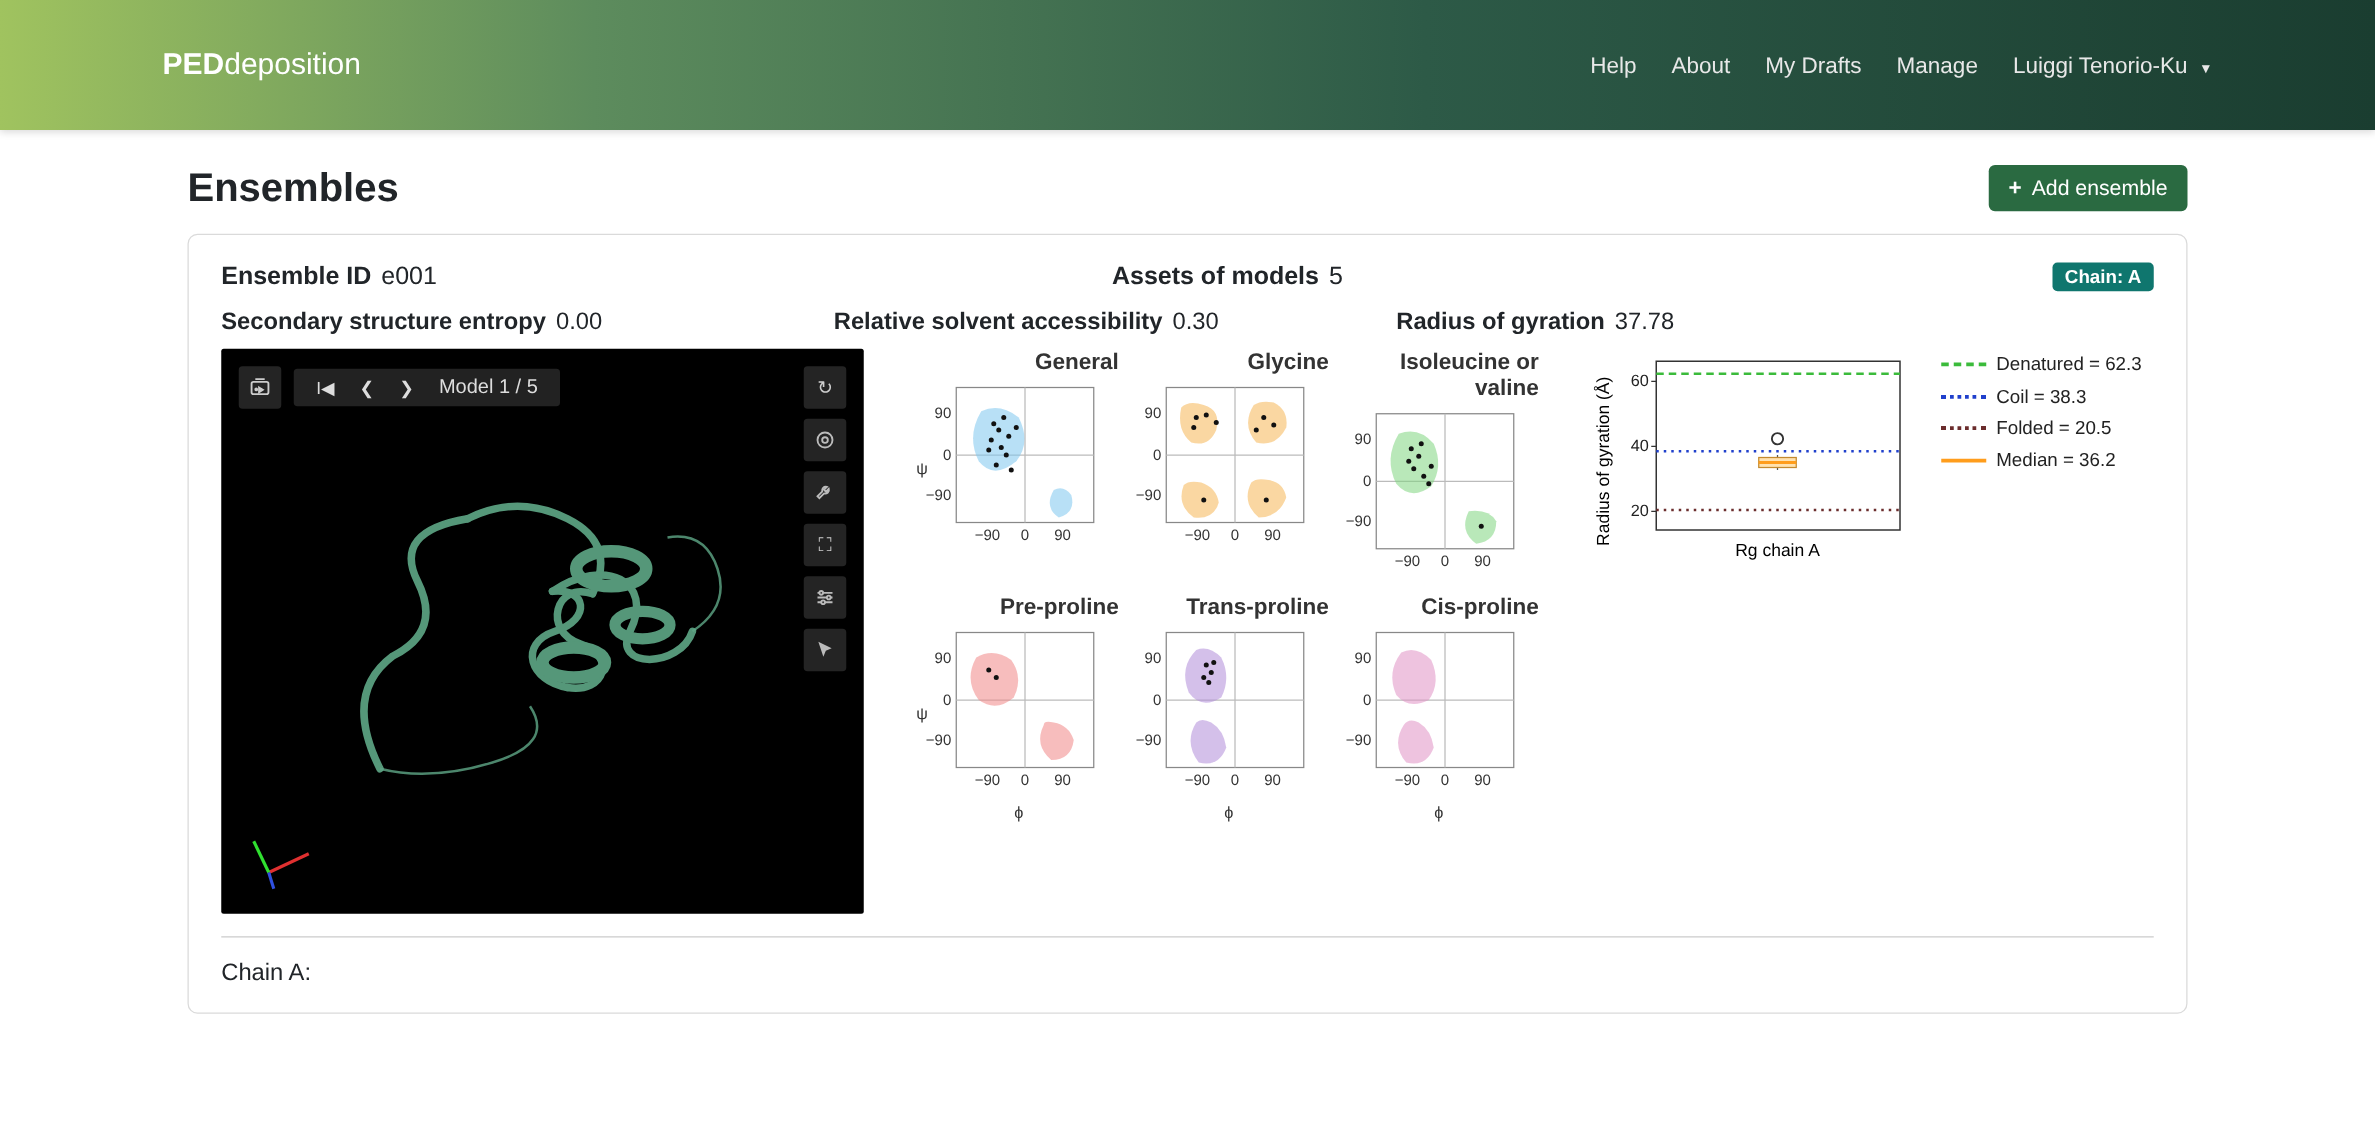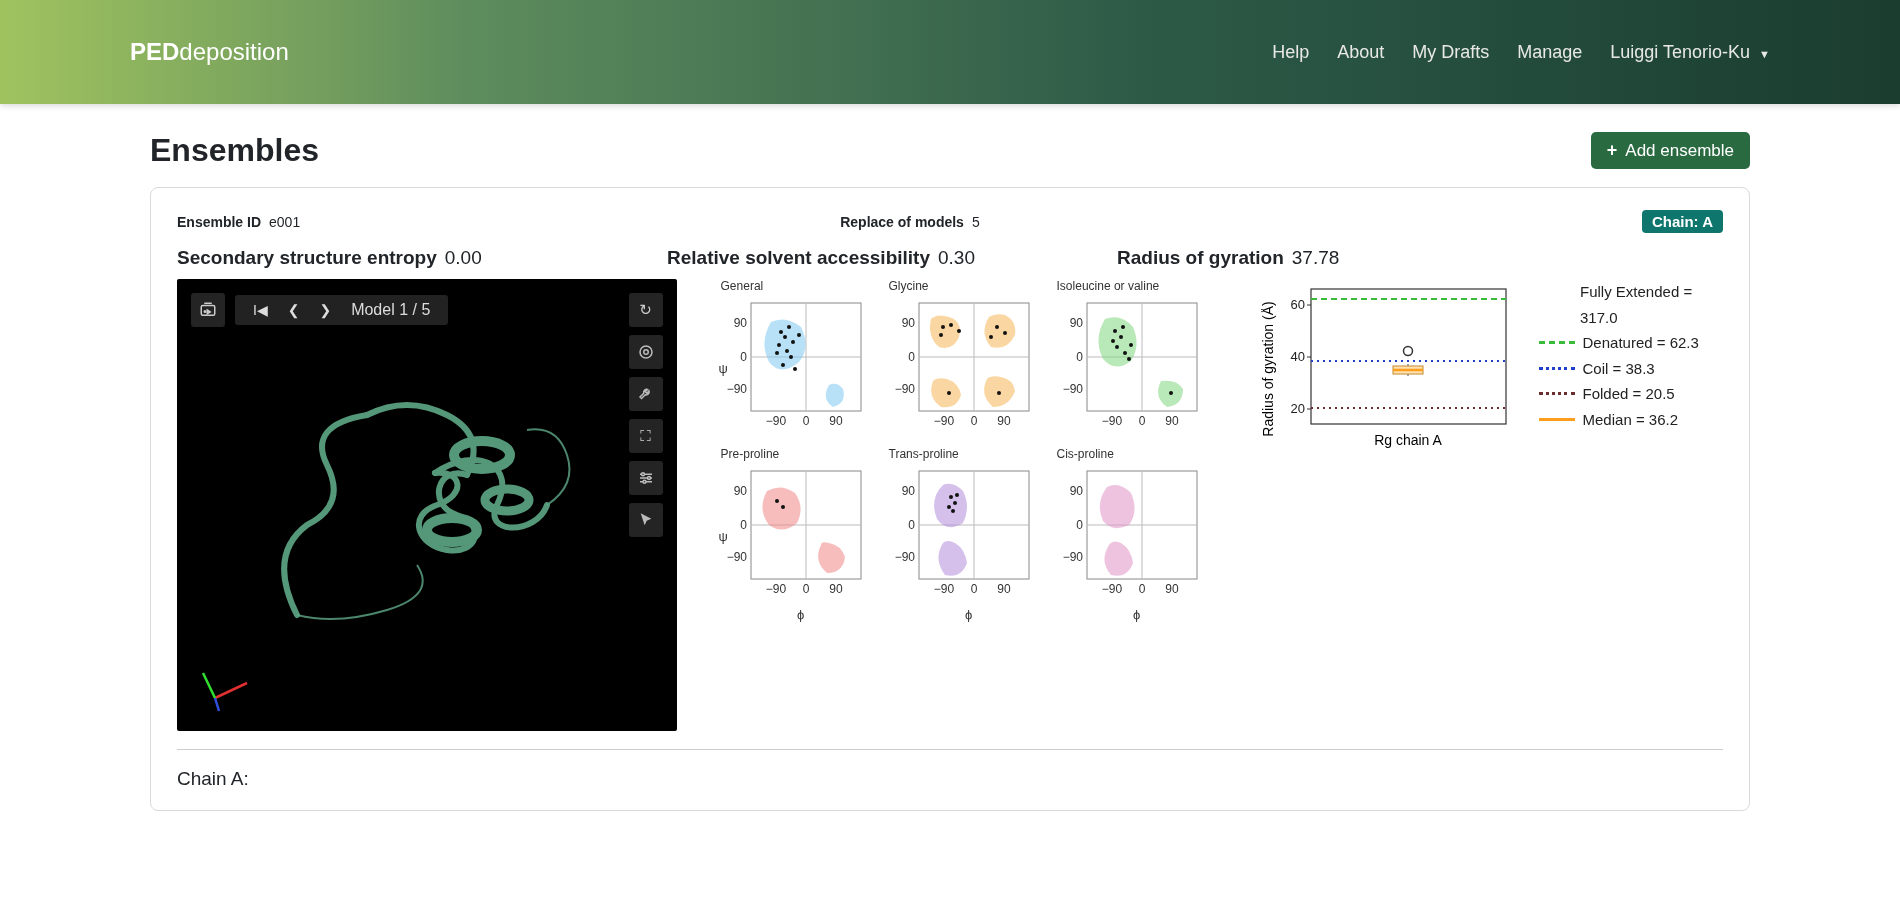--- a/index.html
+++ b/index.html
@@ -38,21 +38,21 @@
   padding: 22px 26px 10px 26px;
 }
 
 .status-row { display: flex; align-items: center; gap: 34px; padding-bottom: 18px; border-bottom: 1px solid #ccc; margin-bottom: 20px; }
 .status-row .label { font-weight: 700; font-size: 19px; }
 .status-row .value { font-size: 19px; color: #333; }
 .status-row .spacer { flex: 1; }
 .status-row .btn { margin-left: 8px; }
 
 .meta-row { display: flex; align-items: center; gap: 10px; margin-bottom: 14px; }
-.meta-row .blk { display: flex; align-items: baseline; gap: 8px; font-size: 14px; }
+.meta-row .blk { display: flex; align-items: baseline; gap: 8px; font-size: 20px; }
 .meta-row .blk b { font-weight: 700; }
 .meta-row .blk span { font-weight: 400; }
 .meta-row .midspace { width: 520px; }
 
 .chip { background: #0f766e; color: #fff; border-radius: 4px; padding: 3px 10px; font-size: 15px; font-weight: 600; margin-left: auto; text-align: center; }
 
 .metrics-row { display: flex; gap: 60px; margin-bottom: 10px; }
 .metric { display: flex; align-items: flex-start; gap: 8px; font-size: 19px; }
 .metric b { font-weight: 700; }
 
@@ -64,21 +64,21 @@
 .vbtn { width: 34px; height: 34px; display: flex; align-items: center; justify-content: center; background: rgba(60,60,60,0.6); color: #ccc; border-radius: 3px; cursor: pointer; font-size: 15px; }
 .vbar { display: flex; align-items: center; gap: 20px; background: rgba(40,40,40,0.85); padding: 6px 18px; border-radius: 3px; color: #ddd; font-size: 16px; }
 .vbar .nav { cursor: pointer; font-size: 14px; }
 .viewer-right { position: absolute; top: 14px; right: 14px; display: flex; flex-direction: column; gap: 8px; }
 .protein { position: absolute; left: 50%; top: 50%; transform: translate(-50%,-50%); }
 .axes { position: absolute; bottom: 18px; left: 18px; }
 
 
 .rama-grid { display: grid; grid-template-columns: repeat(3, 160px); grid-template-rows: repeat(2, auto); gap: 6px 8px; }
 .rama-cell { width: 160px; }
-.rama-title { text-align: left; font-size: 12px; color: #333; margin-bottom: 2px; }
+.rama-title { text-align: right; font-size: 18px; color: #333; margin-bottom: 2px; font-weight: bold; }
 .rama-plot { position: relative; width: 160px; height: 146px; }
 .rama-svg { display: block; }
 .psi-label { position: absolute; left: -2px; top: 50%; transform: translateY(-50%) rotate(0deg); font-size: 13px; color: #333; }
 .phi-label { text-align: center; font-size: 13px; color: #333; margin-top: -2px; }
 
 
 .rg-wrap { display: flex; gap: 18px; align-items: flex-start; }
 .rg-plot { width: 260px; }
 .rg-legend { font-size: 15px; color: #222; line-height: 1.7; }
 .rg-legend .row { display: flex; align-items: center; gap: 8px; }
@@ -127,21 +127,21 @@
   <div class="card">
 
 
     <div class="meta-row">
       <div class="blk">
         <b>Ensemble ID</b>
         <span>e001</span>
       </div>
       <div class="midspace"></div>
       <div class="blk">
-        <b>Replace of models</b>
+        <b>Assets of models</b>
         <span>5</span>
       </div>
       <span class="chip">Chain: A</span>
     </div>
 
     <div class="metrics-row">
       <div class="metric" style="width:430px">
         <b>Secondary structure entropy</b>
         <span>0.00</span>
       </div>
@@ -438,24 +438,20 @@
               <rect x="132" y="87" width="30" height="8" fill="#ffe2b0" stroke="#c48a2e"></rect>
               <line x1="132" y1="91" x2="162" y2="91" stroke="#ff9d1c" stroke-width="2.5"></line>
               <circle cx="147" cy="72" r="4.5" fill="none" stroke="#333" stroke-width="1.5"></circle>
             </g>
 
             <text x="147" y="166" text-anchor="middle" font-size="14">Rg chain A</text>
           </svg>
         </div>
         <div class="rg-legend">
           <div class="row">
-              <span style="width:36px"></span>
-              <span>Fully Extended  = 317.0</span>
-            </div>
-          <div class="row">
               <span class="lg-line dash-green"></span>
               <span>Denatured  = 62.3</span>
             </div>
           <div class="row">
               <span class="lg-line dot-blue"></span>
               <span>Coil  = 38.3</span>
             </div>
           <div class="row">
               <span class="lg-line dot-darkred"></span>
               <span>Folded  = 20.5</span>

